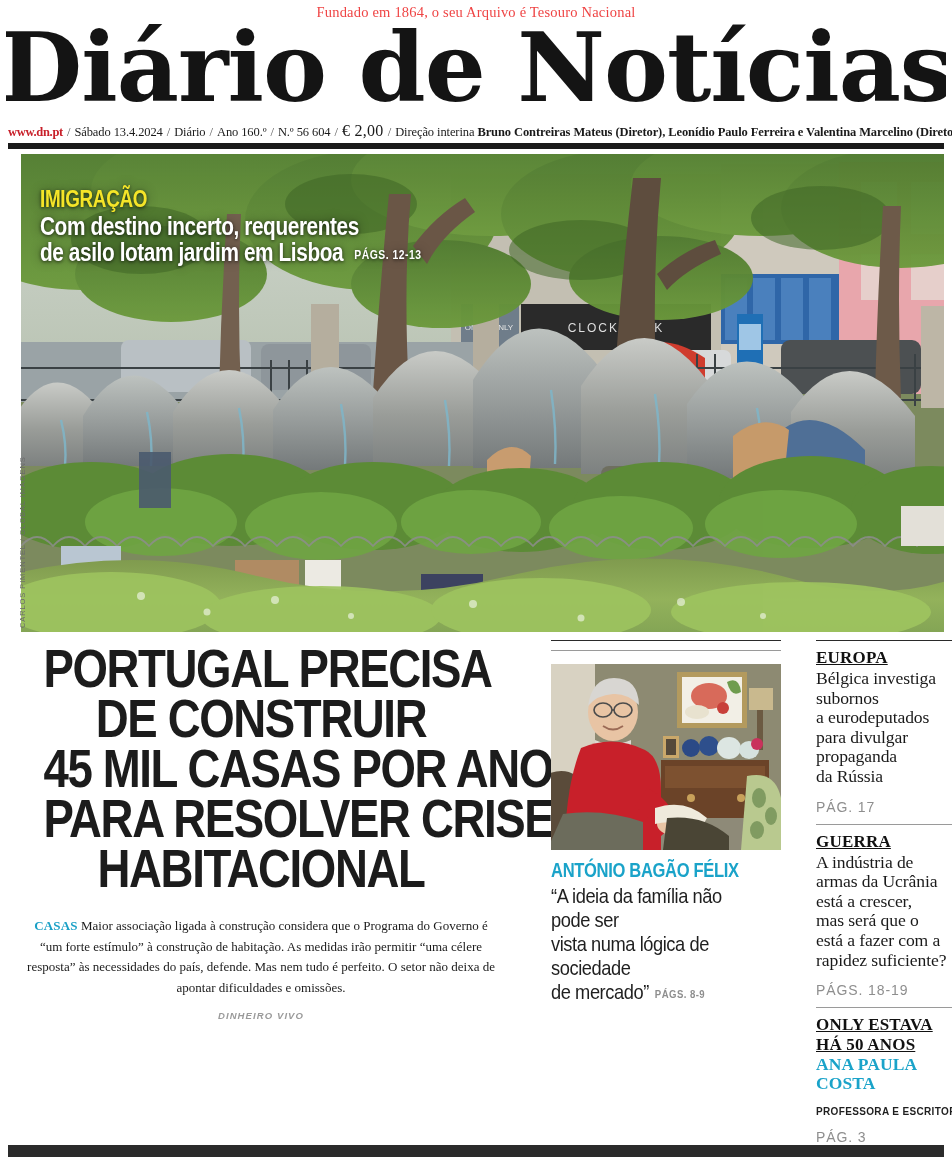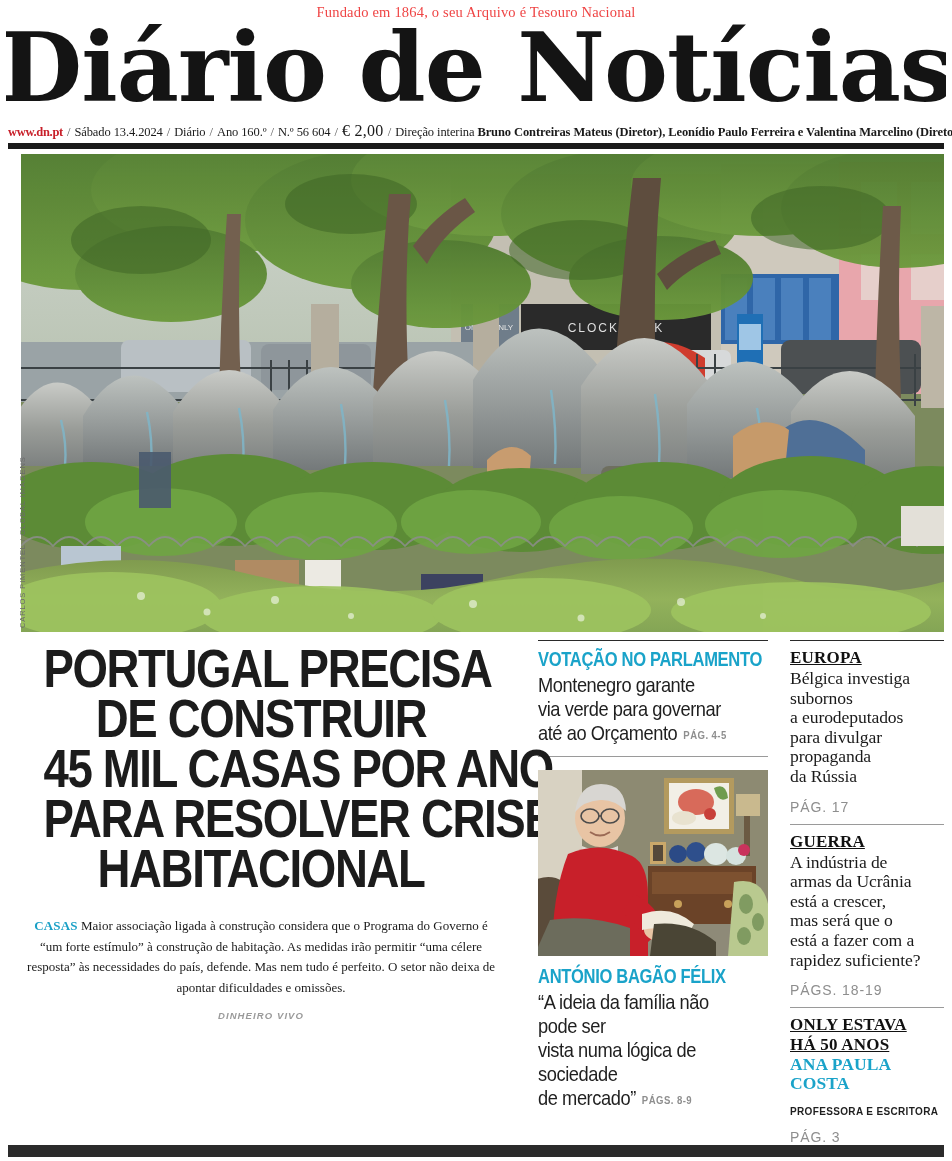--- a/index.html
+++ b/index.html
@@ -144,21 +144,21 @@
     letter-spacing: .6px;
     padding-left: 14px;
     vertical-align: 2px;
   }
 
   
   .lower {
     position: relative;
     margin: 8px 8px 0 8px;
     display: flex;
-    gap: 0;
+    gap: 13px;
     height: 472px;
     justify-content: space-between;
   }
   .col-main   { width: 520px; flex: none; padding-right: 14px; box-sizing: border-box; }
   .col-mid    { width: 252px; flex: none; padding: 0 12px 0 10px; box-sizing: border-box; }
   .col-right  { width: 164px; flex: none; padding-left: 10px; box-sizing: border-box; }
 
   .hrule {
     border-top: 1.6px solid #2a2a2a;
     margin-bottom: 7px;
@@ -496,20 +496,27 @@
           <circle cx="254" cy="446" r="4"></circle>
             <circle cx="330" cy="462" r="3"></circle>
           <circle cx="452" cy="450" r="4"></circle>
             <circle cx="560" cy="464" r="3.5"></circle>
           <circle cx="660" cy="448" r="4"></circle>
             <circle cx="742" cy="462" r="3"></circle>
         </g>
       </svg>
     </div>
 
+    <div class="hero-overlay-text">
+      <div class="kicker-yellow">IMIGRAÇÃO</div>
+      <div class="hero-head">
+        <div>Com destino incerto, requerentes</div>
+        <div><span>de asilo lotam jardim em Lisboa</span><span class="pages">PÁGS. 12-13</span></div>
+      </div>
+    </div>
 
     <div class="hero-credit">
       <span>CARLOS PIMENTEL / GLOBAL IMAGENS</span>
     </div>
   </div>
 
   <div class="lower">
 
     <div class="col-main">
       <div class="main-head">
@@ -521,28 +528,20 @@
       </div>
 
       <div class="main-lead"><span class="tag">CASAS</span><span> Maior associação ligada à construção considera que o Programa do Governo é “um forte estímulo” à construção de habitação. As medidas irão permitir “uma célere resposta” às necessidades do país, defende. Mas nem tudo é perfeito. O setor não deixa de apontar dificuldades e omissões.</span></div>
 
       <div class="main-source">DINHEIRO VIVO</div>
     </div>
 
     <div class="col-mid">
       <div class="hrule"></div>
 
-      <div>
-        <div class="mid-kicker">VOTAÇÃO NO PARLAMENTO</div>
-        <div class="mid-head">
-          <div>Montenegro garante</div>
-          <div>via verde para governar</div>
-          <div><span>até ao Orçamento</span><span class="pages">PÁG. 4-5</span></div>
-        </div>
-      </div>
 
       <div class="hrule-thin"></div>
 
       <div class="mid-photo">
         <svg width="230" height="186" viewBox="0 0 230 186" preserveAspectRatio="none">
           <rect x="0" y="0" width="230" height="186" fill="#8e8a78"></rect>
           <rect x="0" y="0" width="44" height="186" fill="#d8d2c2"></rect>
           <rect x="44" y="0" width="186" height="140" fill="#8d8a72"></rect>
 
           <rect x="126" y="8" width="70" height="56" fill="#b39a5e"></rect>

